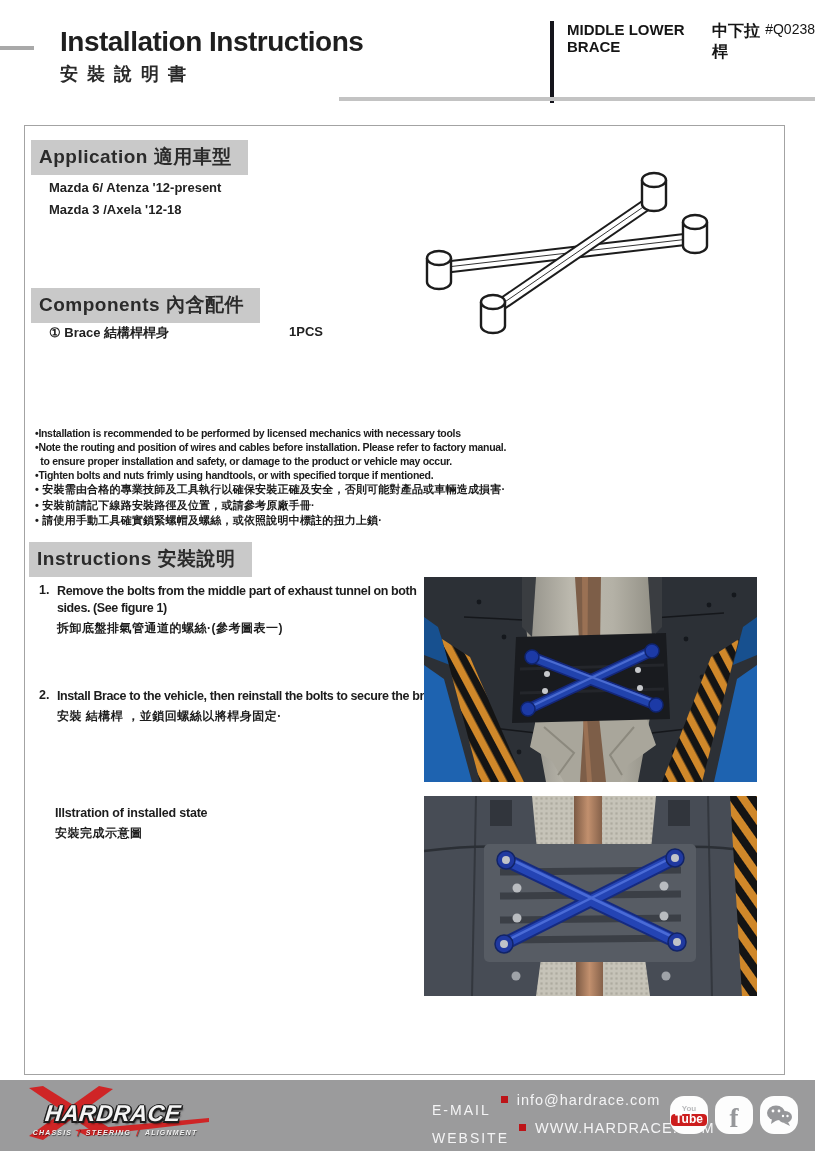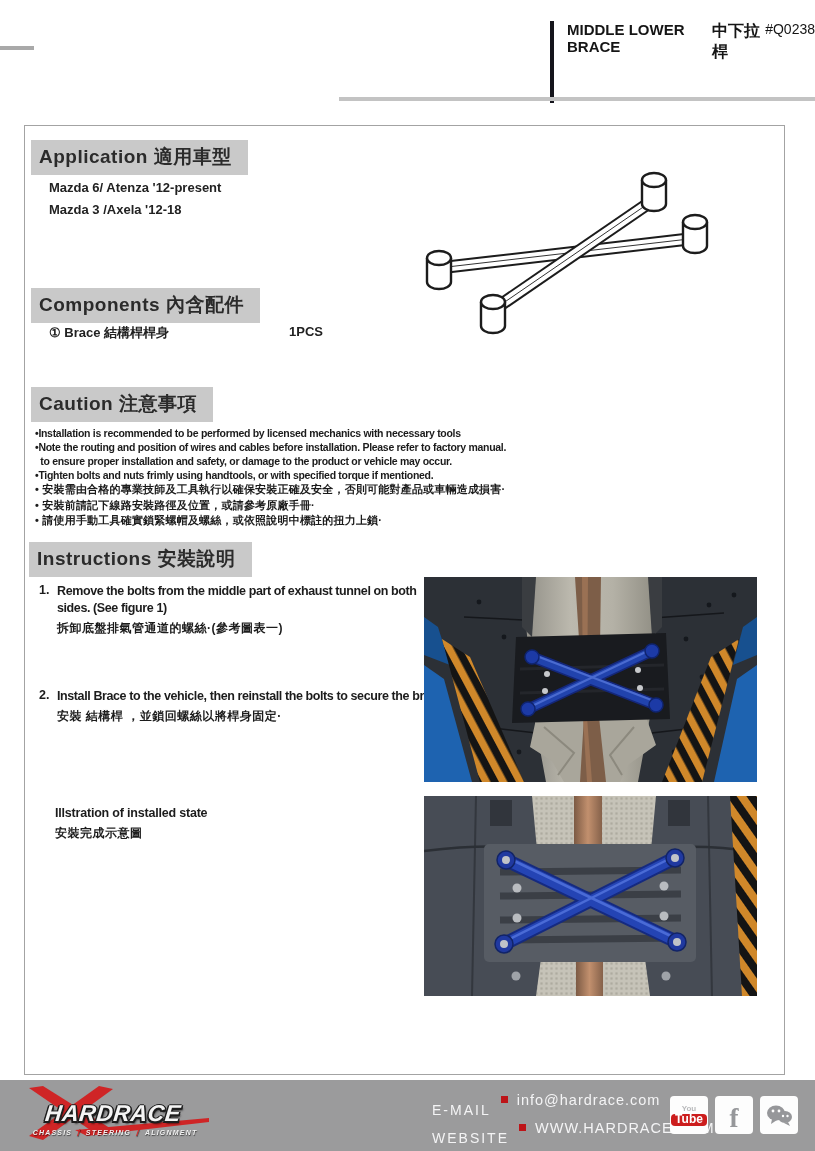--- a/index.html
+++ b/index.html
@@ -57,31 +57,35 @@
     font-size:7px; font-weight:bold; font-style:italic; letter-spacing:1.2px; color:#f2f2f2;
     text-shadow:0.5px 0.5px 1px rgba(0,0,0,0.6);
   }
   .logo-tagline .sep { color:#d92a28; font-size:9px; margin-top:-1px; }
   .contact { position:absolute; left:432px; top:10px; color:#f4f4f5; }
   .contact-row { display:flex; align-items:center; height:19px; margin-bottom:9px; }
   .contact-label { font-size:14px; letter-spacing:2px;margin-top:20px; }
   .contact-bullet { width:7px; height:7px; background:#bd1418; margin:0 9px 0 10px; }
   .contact-value { font-size:14.5px; letter-spacing:1px; }
   .social { position:absolute; right:17px; top:16px; display:flex; gap:7px; }
-  .social-btn { width:38px; height:38px; background:#fdfdfd; border-radius:4px; display:flex; align-items:center; justify-content:center; flex-direction:column; }
+  .social-btn { width:38px; height:38px; background:#fdfdfd; border-radius:14px; display:flex; align-items:center; justify-content:center; flex-direction:column; }
   .yt-top { font-size:8px; font-weight:bold; color:#b9babc; line-height:9px; }
   .yt-badge { background:#cc1d1d; border-radius:4px; padding:1px 4px 2px; font-size:12px; font-weight:bold; color:#fff; line-height:9px; margin-top:1px; }
   .fb-glyph { font-size:27px; font-weight:bold; color:#96979a; font-family:"Liberation Serif", serif; margin-top:6px; }
 </style>
 </head>
 <body>
 
 <div class="page">
 
   <div class="header-dash"></div>
+  <div class="title-block">
+    <div class="title-en">Installation Instructions</div>
+    <div class="title-zh">安裝說明書</div>
+  </div>
   <div class="product-block">
     <div class="product-en">MIDDLE LOWER BRACE</div>
     <div class="product-zh">中下拉桿</div>
     <div class="product-no">#Q0238</div>
   </div>
   <div class="header-rule"></div>
 
   <div class="frame">
 
     <div class="sec-heading" style="left:6px; top:14px;">Application 適用車型</div>
@@ -124,21 +128,20 @@
 
     <div class="sec-heading" style="left:6px; top:162px;">Components 內含配件</div>
     <div class="comp-row">
       <div class="comp-name">
         <span>①</span>
         <span>Brace 結構桿桿身</span>
       </div>
       <div class="comp-qty">1PCS</div>
     </div>
 
-    <div class="sec-heading" style="left:6px; top:261px;">Caution 注意事項</div>
     <div class="caution-lines">
       <div class="caution-line">•Installation is recommended to be performed by licensed mechanics with necessary tools</div>
       <div class="caution-line">•Note the routing and position of wires and cables before installation. Please refer to factory manual.</div>
       <div class="caution-line">  to ensure proper installation and safety, or damage to the product or vehicle may occur.</div>
       <div class="caution-line">•Tighten bolts and nuts frimly using handtools, or with specified torque if mentioned.</div>
       <div class="caution-line zh">• 安裝需由合格的專業技師及工具執行以確保安裝正確及安全，否則可能對產品或車輛造成損害·</div>
       <div class="caution-line zh">• 安裝前請記下線路安裝路徑及位置，或請參考原廠手冊·</div>
       <div class="caution-line zh">• 請使用手動工具確實鎖緊螺帽及螺絲，或依照說明中標註的扭力上鎖·</div>
     </div>
 

